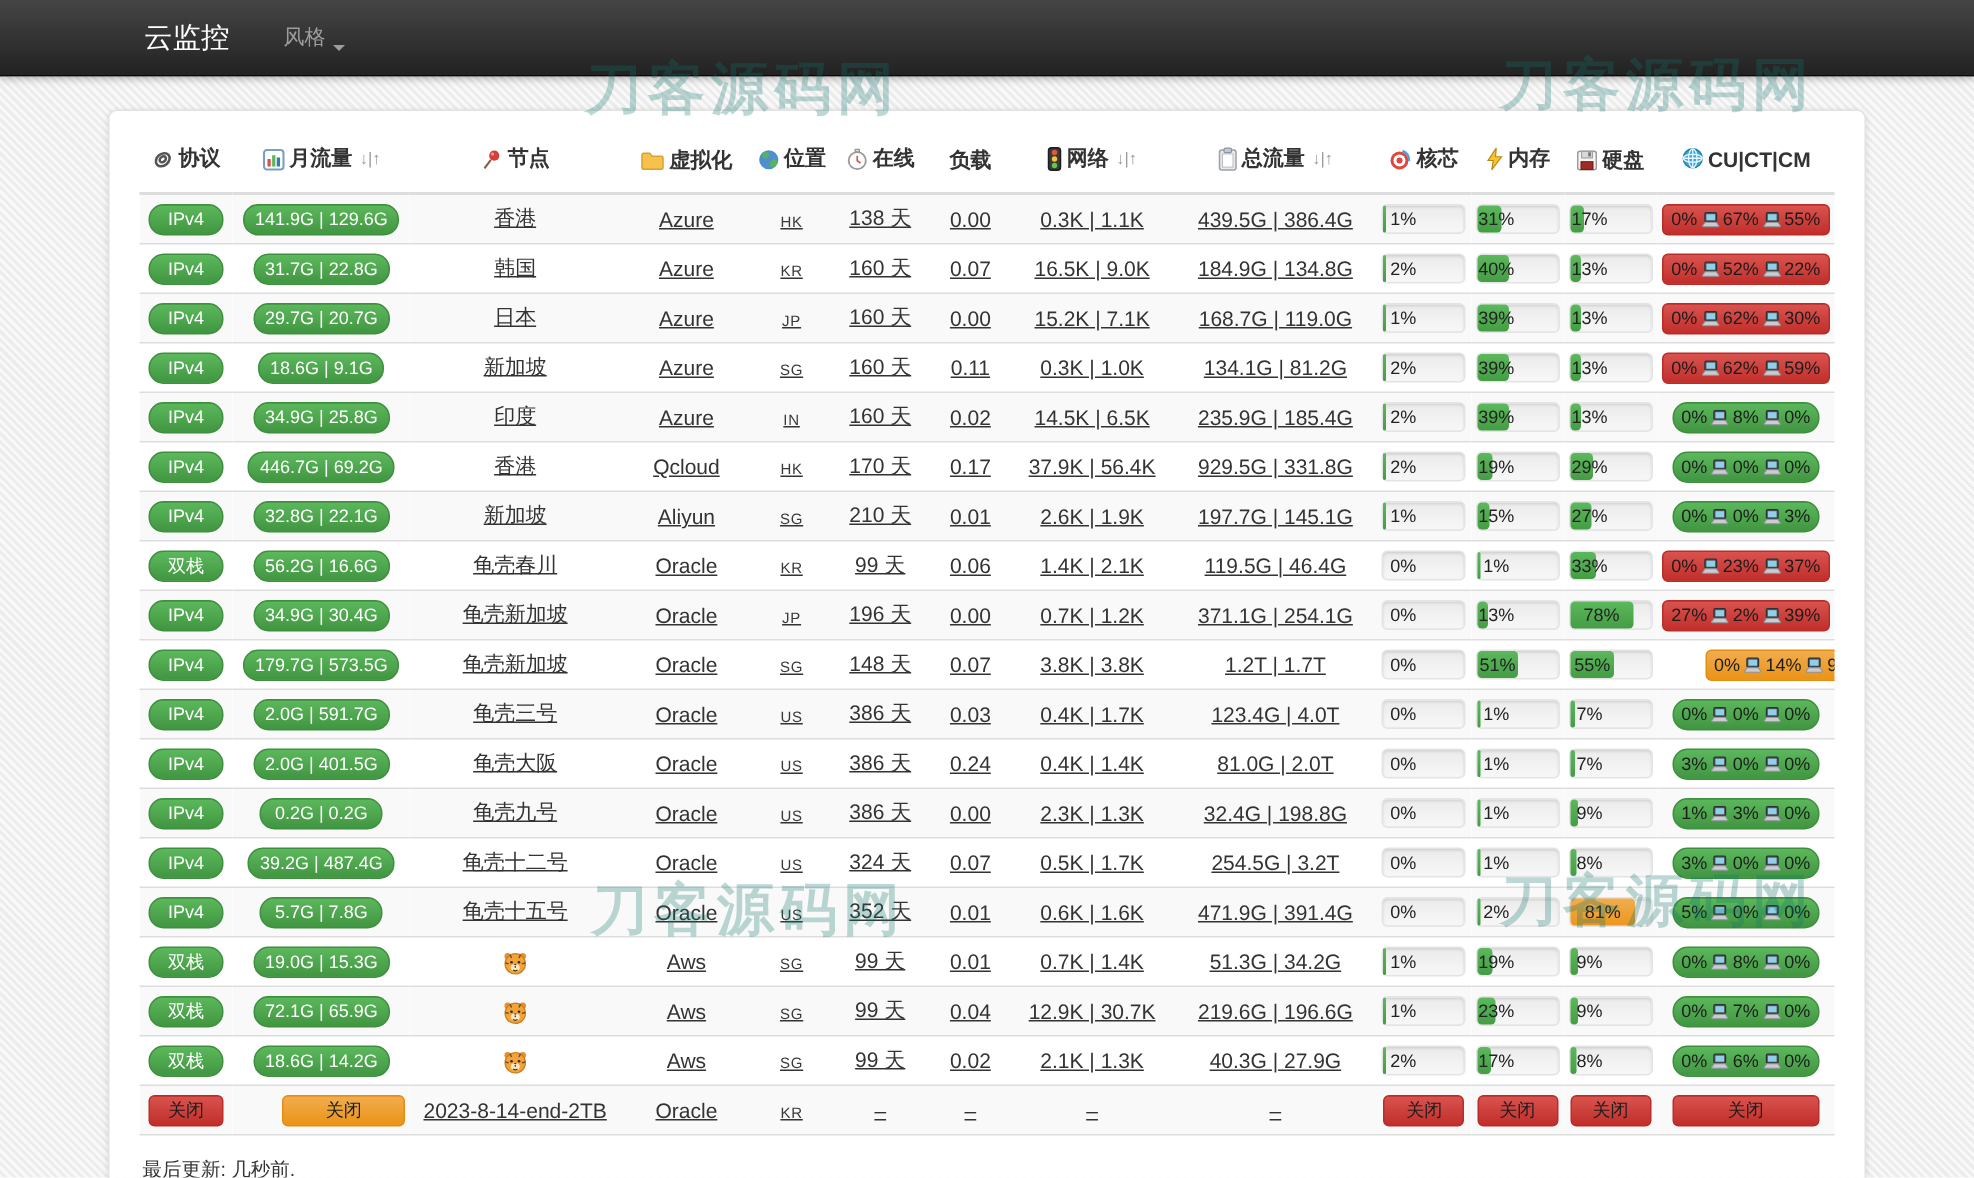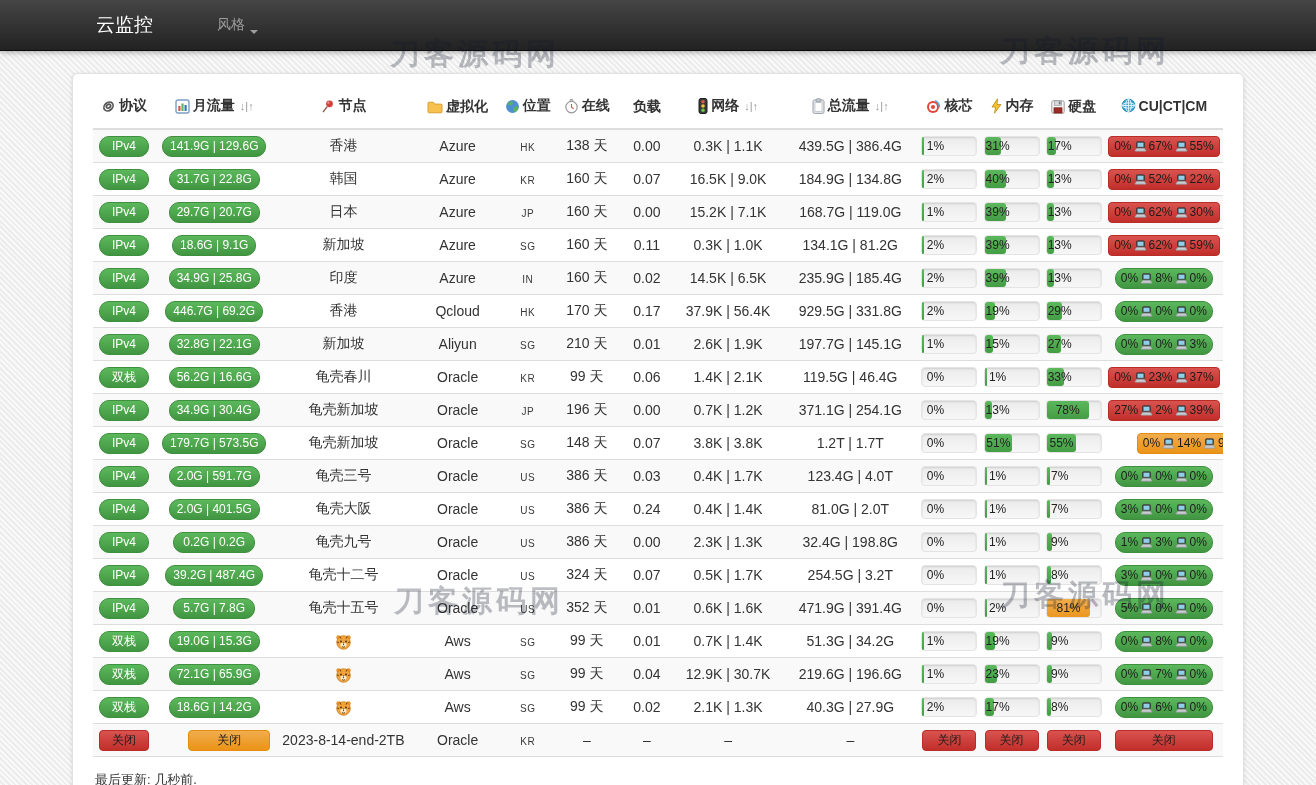--- a/index.html
+++ b/index.html
@@ -7,28 +7,28 @@
     width:1316px;height:785px;position:relative;overflow:hidden;
     font-family:"Liberation Sans","DejaVu Sans",sans-serif;color:#333;
     background-color:#f1f1f1;
     background-image:repeating-linear-gradient(45deg, rgba(255,255,255,.55) 0 2px, rgba(0,0,0,0.02) 2px 4px);
   }
   
   .navbar{height:50px;background:linear-gradient(to bottom,#454545 0,#222 100%);
     border-bottom:1px solid #0a0a0a;box-shadow:0 1px 6px rgba(0,0,0,.35);}
   .navbar-inner{margin-left:96px;height:100%;display:flex;align-items:center;}
   .brand{color:#fff;font-size:19px;text-decoration:none;margin-right:36px;cursor:pointer;}
-  .menu-item{color:#9d9d9d;font-size:14px;display:inline-flex;align-items:flex-end;gap:5px;cursor:pointer;margin-left:28px;}
+  .menu-item{color:#9d9d9d;font-size:14px;display:inline-flex;align-items:flex-end;gap:5px;cursor:pointer;}
   .caret{width:0;height:0;border-top:4px solid #9d9d9d;border-left:4px solid transparent;border-right:4px solid transparent;display:inline-block;}
   
   .panel{width:1172px;box-sizing:border-box;margin:22px auto 0;background:#fff;
     border:1px solid #e2e2e2;border-radius:6px;box-shadow:0 1px 4px rgba(0,0,0,.12);
     padding:12px 20px 16px;position:relative;z-index:1;}
   
-  table{width:100%;border-collapse:collapse;table-layout:fixed;}
+  table{width:100%;border-collapse:collapse;table-layout:fixed;text-decoration:underline;}
   th{font-size:14px;font-weight:bold;color:#333;height:40px;text-align:center;
     border-bottom:2px solid #ddd;white-space:nowrap;}
   .th-inner{display:inline-flex;align-items:center;gap:3px;}
   .sort{color:#999;font-size:11px;font-weight:normal;margin-left:2px;}
   td{height:30px;text-align:center;border-bottom:1px solid #ddd;font-size:14px;
     color:#333;padding:1px 2px;overflow:hidden;white-space:nowrap;}
   tbody tr:nth-child(odd) td{background:#f9f9f9;}
   .loc{font-size:10px;letter-spacing:.5px;color:#3a3a3a;}
   
   .bdg{display:inline-block;box-sizing:border-box;border-radius:4px;font-size:12px;line-height:15px;
@@ -48,21 +48,21 @@
   .fill{position:absolute;left:0;top:0;height:100%;min-width:2px;border-radius:3px;
     background:linear-gradient(to bottom,#5cb85c 0,#449d44 100%);}
   .fill.warn{background:linear-gradient(to bottom,#f0ad4e 0,#ec971f 100%);}
   .plabel{position:absolute;left:0;top:0;height:100%;display:flex;align-items:center;
     justify-content:center;font-size:12px;color:#222;white-space:nowrap;}
   
   .icon{display:inline-flex;vertical-align:middle;line-height:0;}
   
   .footer-note{margin:14px 2px 0;font-size:13px;color:#333;}
   
-  .wm{position:absolute;font-size:30px;font-weight:bold;color:#0f172a;opacity:.28;
+  .wm{position:absolute;font-size:38px;font-weight:bold;color:#0f766e;opacity:.28;
     letter-spacing:4px;white-space:nowrap;z-index:30;pointer-events:none;}
   .wm1{left:390px;top:34px;}
   .wm2{left:1000px;top:31px;}
   .wm3{left:394px;top:581px;}
   .wm4{left:1000px;top:575px;}
 </style>
 </head>
 <body>
 
 <div class="navbar">

